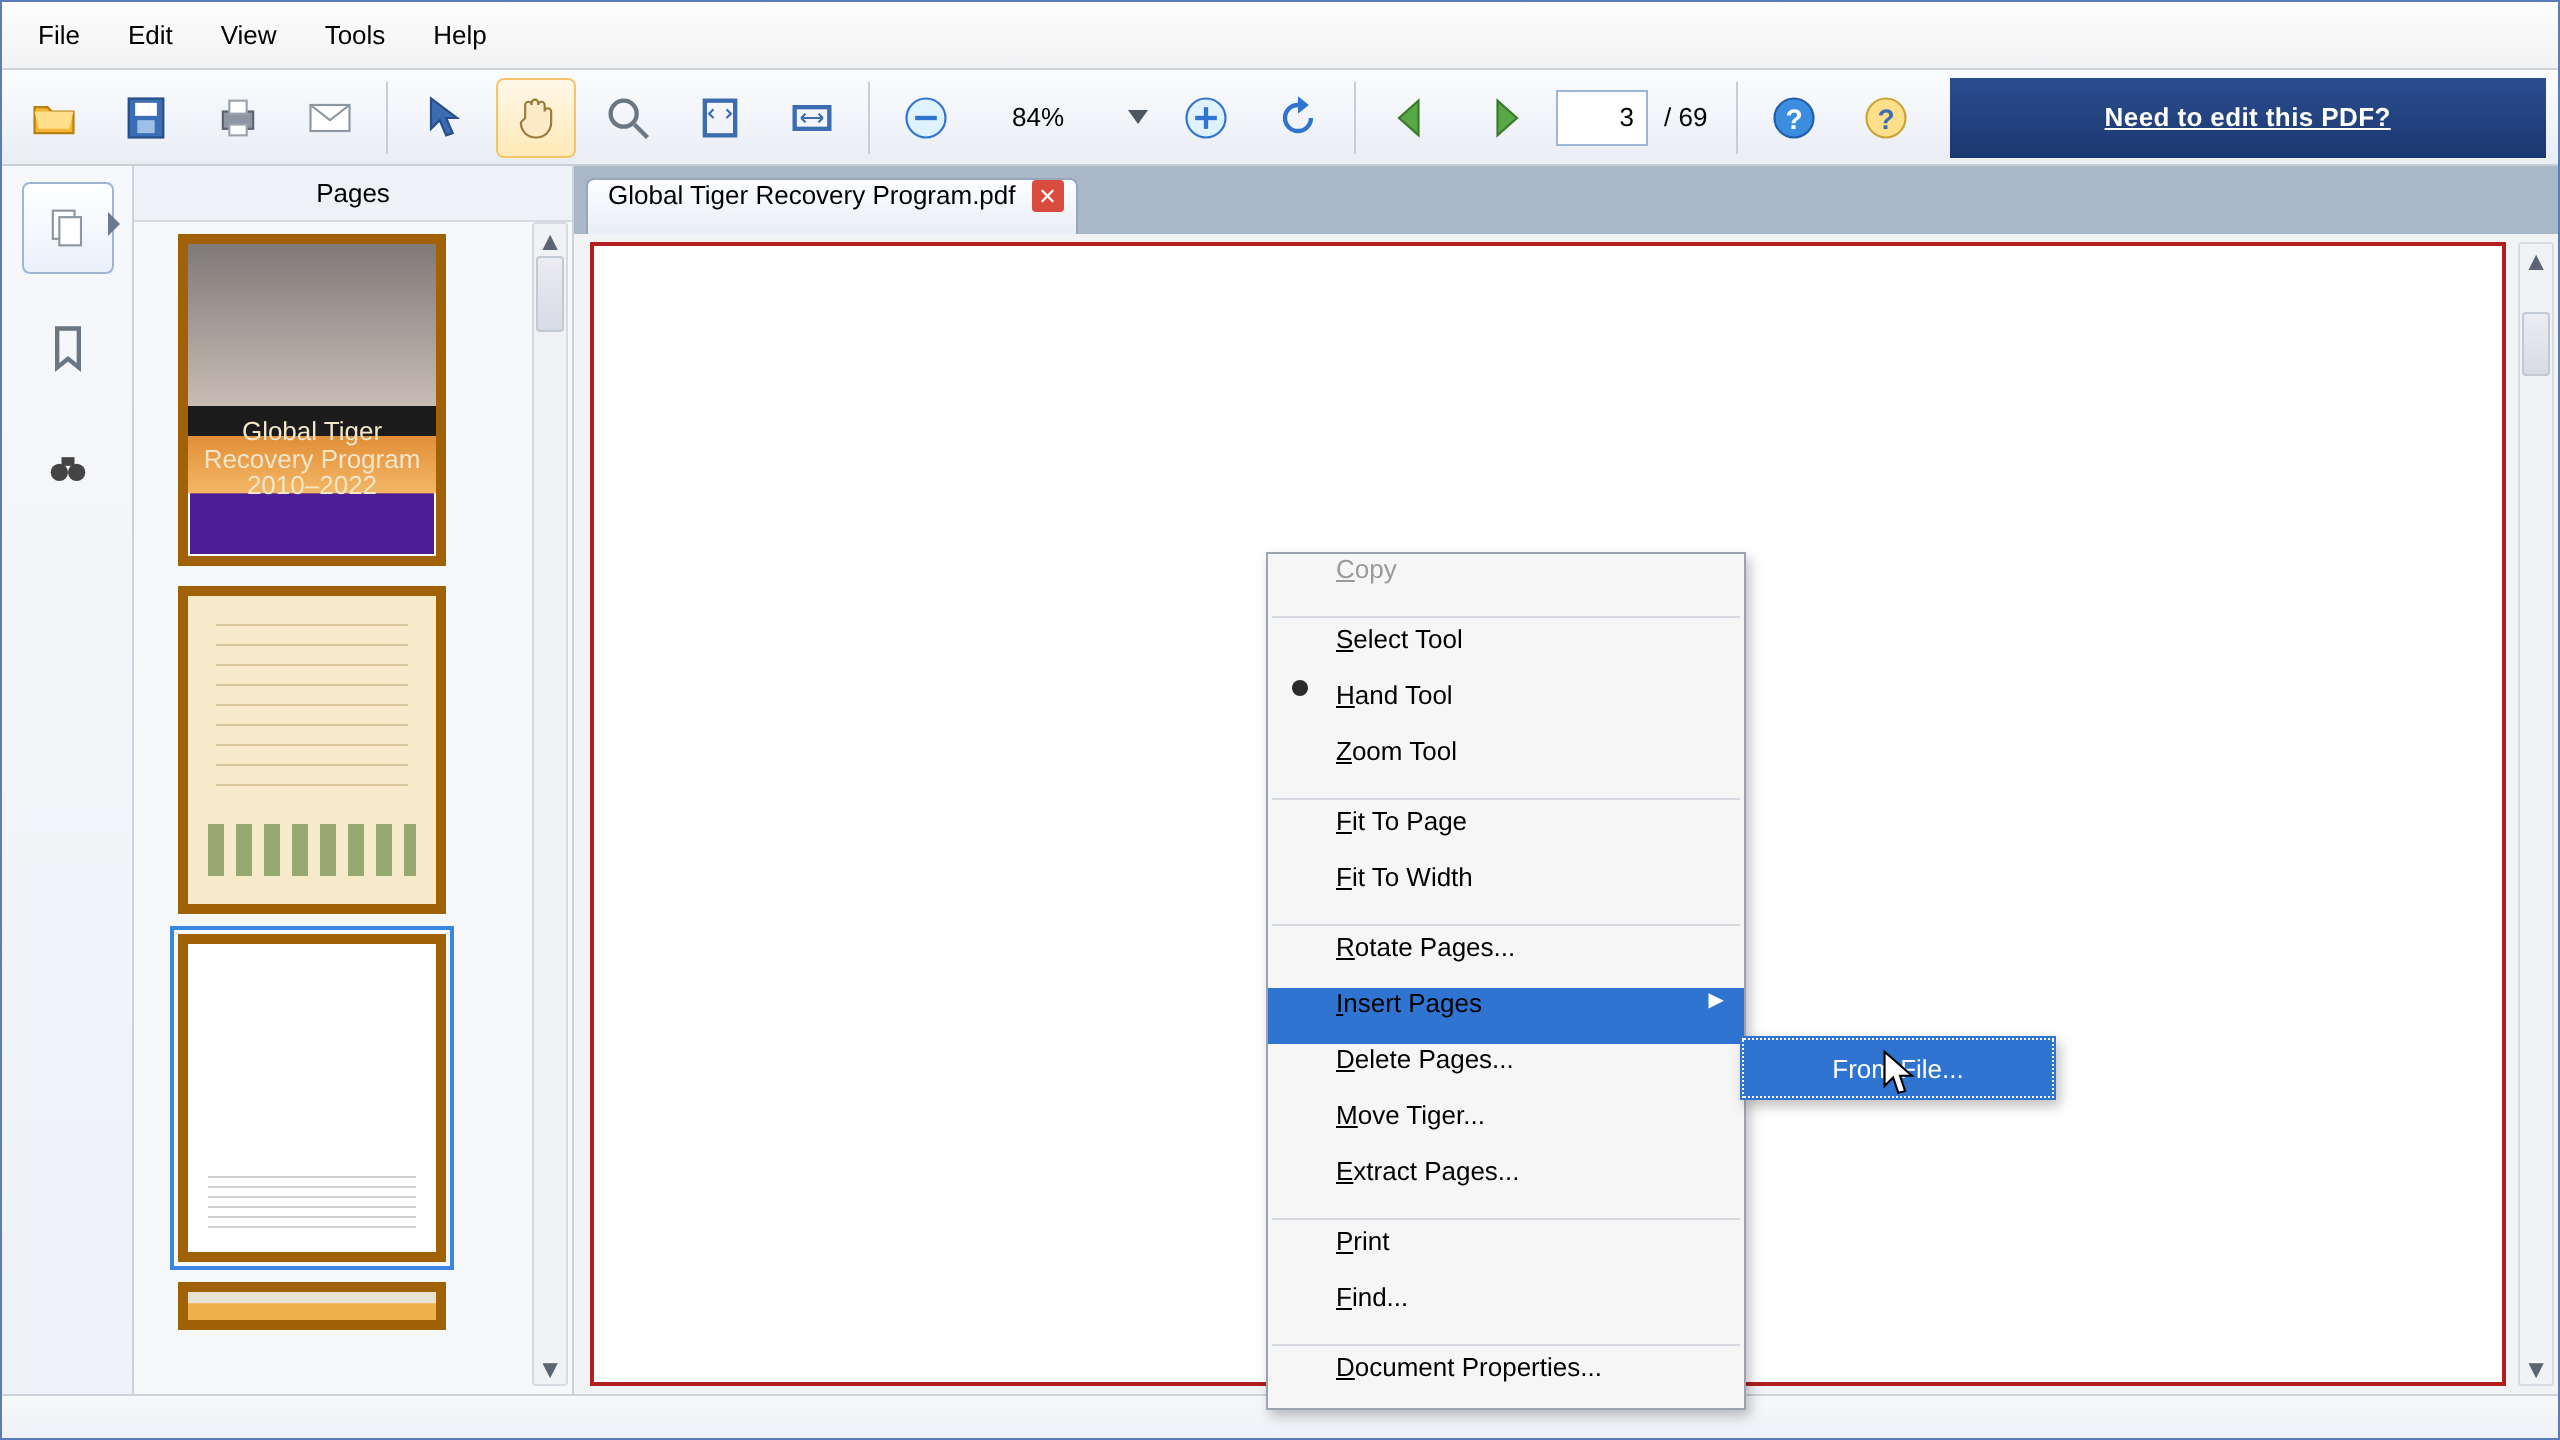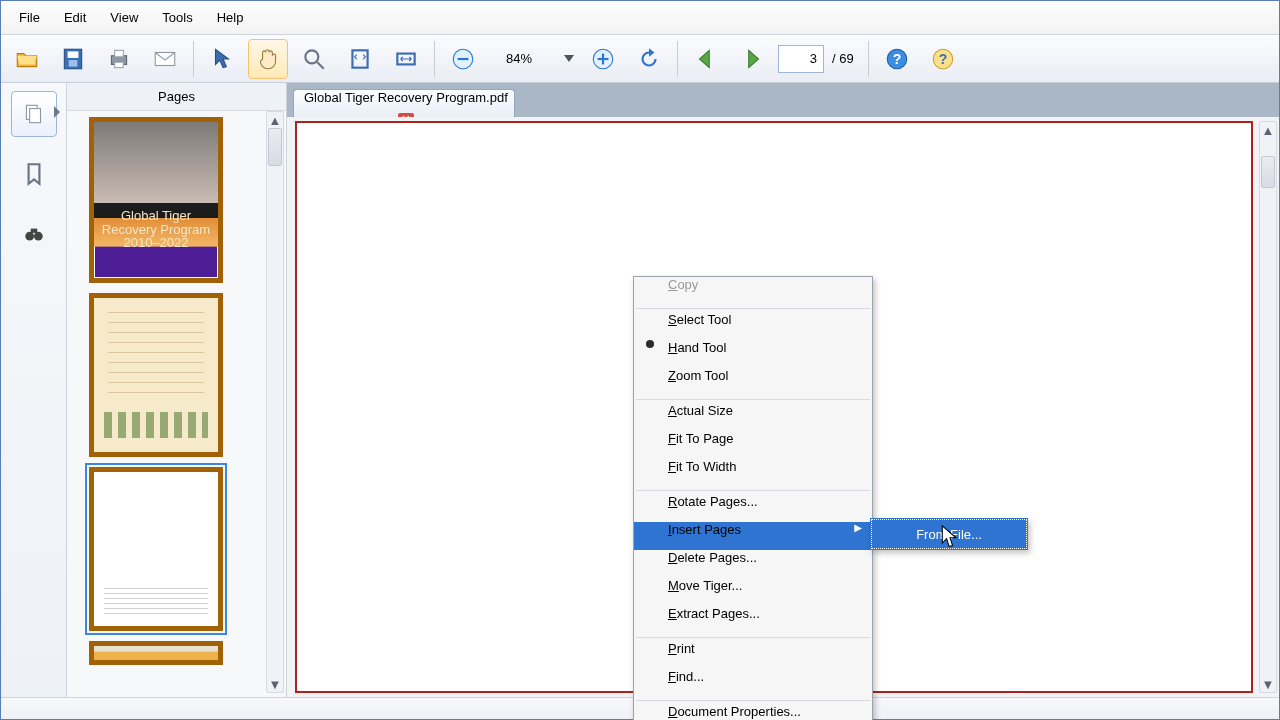--- a/index.html
+++ b/index.html
@@ -54,21 +54,21 @@
   .thumb4 .t-inner { background: linear-gradient(#e7e2d2, #e7e2d2) 0 0/100% 40% no-repeat, #efb24a; }
 
   .pages-scroll { position: absolute; right: 2px; top: 28px; bottom: 4px; width: 18px; background: #f0f2f6; border: 1px solid #d6dbe3; border-radius: 2px; }
   .pages-scroll .arrow-up, .pages-scroll .arrow-down { height: 16px; display: flex; align-items: center; justify-content: center; color: #5b6472; cursor: pointer; }
   .pages-scroll .track { position: absolute; top: 16px; bottom: 16px; left: 0; right: 0; }
   .pages-scroll .thumb-handle { position: absolute; left: 1px; right: 1px; top: 0; height: 38px; background: linear-gradient(#ececf2, #d7dbe3); border: 1px solid #c3c9d3; border-radius: 2px; }
 
   
   .doc-wrap { flex: 1 1 auto; display: flex; flex-direction: column; min-width: 0; }
   .tabstrip { height: 34px; background: #aab7c6; display: flex; align-items: flex-end; padding: 4px 6px 0 6px; gap: 6px; }
-  .tab { height: 28px; background: linear-gradient(#fcfdff, #e9eef6); border: 1px solid #97a6ba; border-bottom: none; border-radius: 4px 4px 0 0; display: flex; align-items: center; padding: 0 6px 0 10px; gap: 8px; flex-direction: column; }
+  .tab { height: 28px; background: linear-gradient(#fcfdff, #e9eef6); border: 1px solid #97a6ba; border-bottom: none; border-radius: 4px 4px 0 0; display: flex; align-items: flex-start; padding: 0 6px 0 10px; gap: 8px; }
   .tab .close { width: 16px; height: 16px; border-radius: 2px; background: #d94b3f; color: #fff; font-size: 11px; display: flex; align-items: center; justify-content: center; cursor: pointer; }
   .doc-view { flex: 1 1 auto; position: relative; background: #f2f3f5; }
   .page-canvas { position: absolute; left: 8px; right: 26px; top: 4px; bottom: 4px; background: #fff; border: 2px solid #b21f1f; }
   .doc-scroll { position: absolute; right: 2px; top: 4px; bottom: 4px; width: 18px; background: #f0f2f6; border: 1px solid #d6dbe3; border-radius: 2px; }
   .doc-scroll .arrow-up, .doc-scroll .arrow-down { height: 16px; display: flex; align-items: center; justify-content: center; color: #5b6472; cursor: pointer; }
   .doc-scroll .dtrack { position: absolute; top: 16px; bottom: 16px; left: 0; right: 0; }
   .doc-scroll .dthumb { position: absolute; left: 1px; right: 1px; top: 18px; height: 32px; background: linear-gradient(#ececf2, #d7dbe3); border: 1px solid #c3c9d3; border-radius: 2px; }
 
   
   .ctx { position: absolute; left: 346px; top: 159px; width: 240px; background: #f6f6f6; border: 1px solid #9aa3ae; box-shadow: 2px 3px 6px rgba(0,0,0,.25); }
@@ -238,20 +238,21 @@
         </span>
       </div>
     <div class="tb-btn">
         <span class="ico">
           <svg viewBox="0 0 24 24">
             <circle cx="12" cy="12" r="9" fill="#ffe08a" stroke="#c9a436"></circle>
             <text x="12" y="17" text-anchor="middle" font-size="13" fill="#3b6fb5" font-weight="bold">?</text>
           </svg>
         </span>
       </div>
+    <div class="edit-bar">Need to edit this PDF?</div>
   </div>
 
   <div class="body">
 
     <div class="left-tools">
       <div class="ltbtn active">
         <span class="ico">
             <svg viewBox="0 0 24 24">
               <rect x="5" y="4" width="10" height="13" fill="#fff" stroke="#8d97a3"></rect>
               <rect x="8" y="7" width="10" height="13" fill="#fff" stroke="#8d97a3"></rect>
@@ -339,23 +340,20 @@
             </div>
           <div class="row">
               <span class="bullet"></span>
               <span>Hand Tool</span>
             </div>
           <div class="row">
               <span>Zoom Tool</span>
             </div>
           <div class="sep"></div>
           <div class="row">
-              <span>Actual Size</span>
-            </div>
-          <div class="row">
               <span>Fit To Page</span>
             </div>
           <div class="row">
               <span>Fit To Width</span>
             </div>
           <div class="sep"></div>
           <div class="row">
               <span>Rotate Pages...</span>
             </div>
           <div class="row has-sub highlight">

